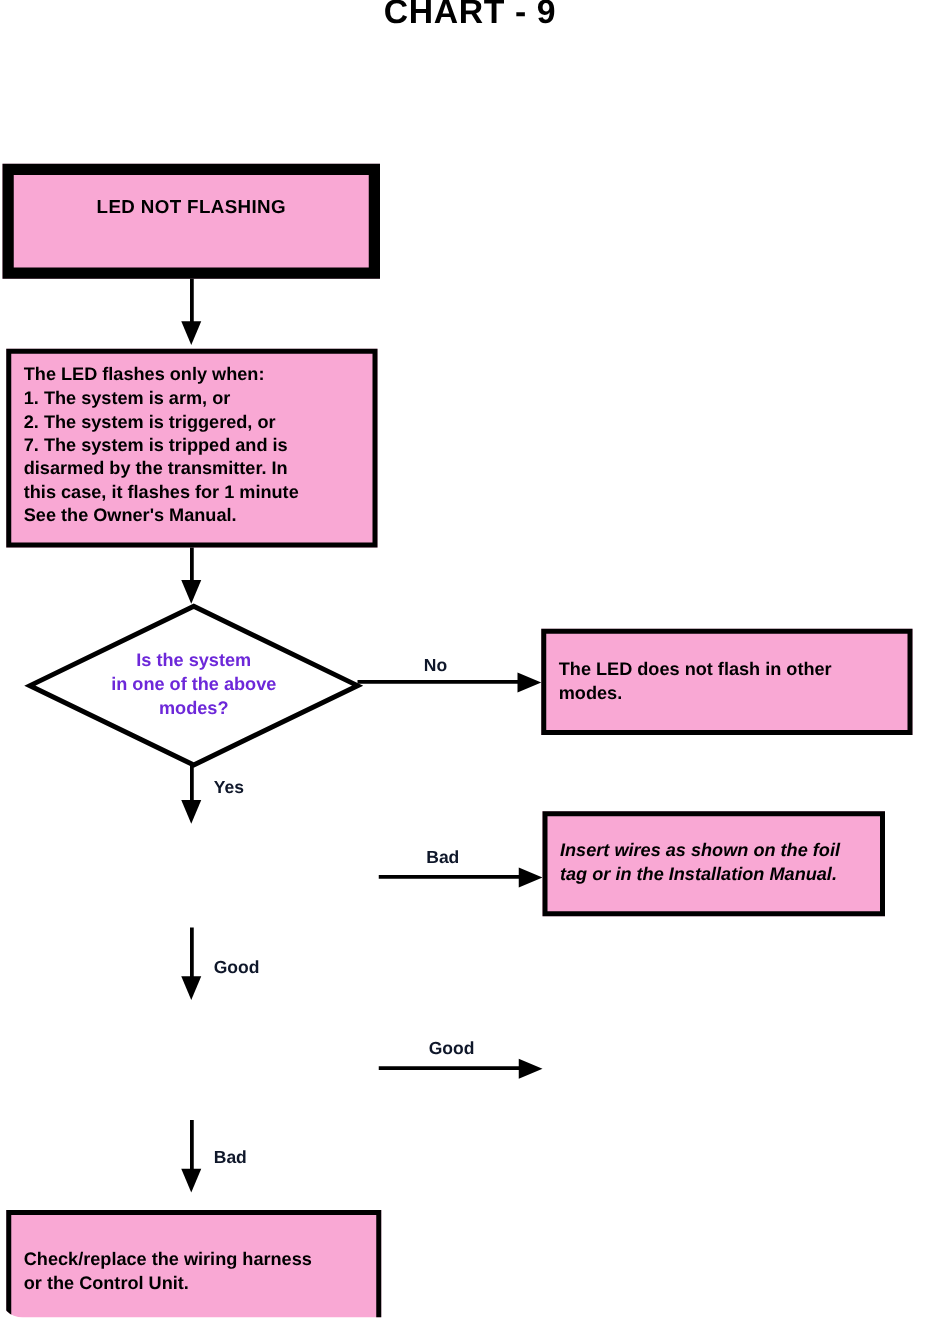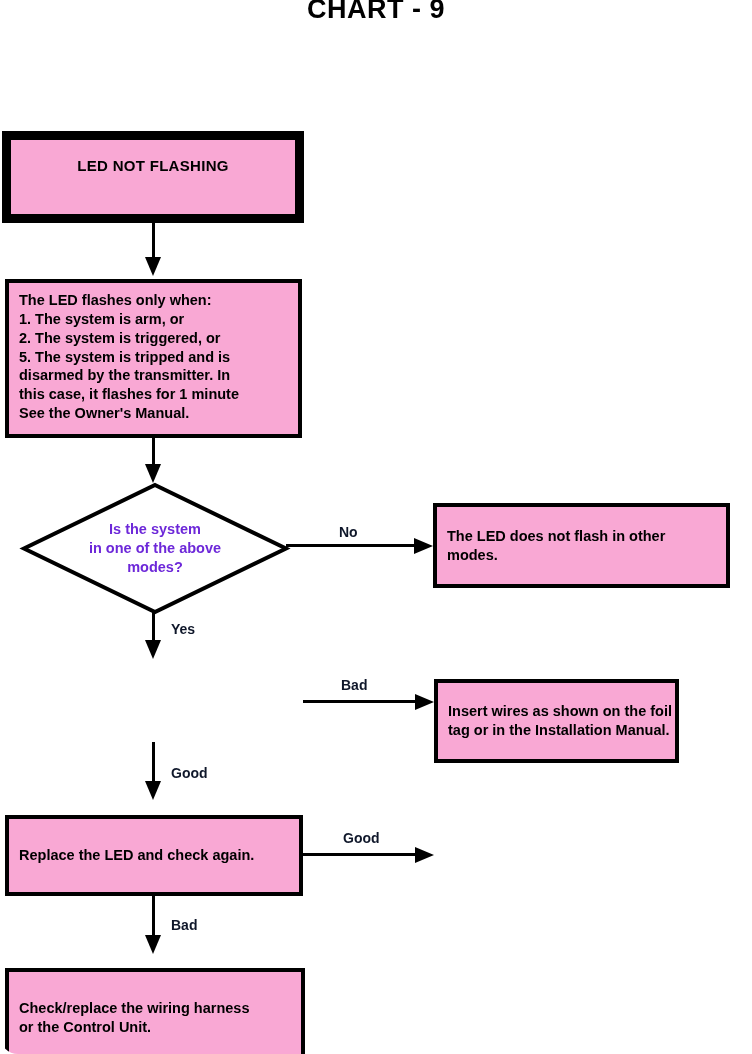--- a/index.html
+++ b/index.html
@@ -164,21 +164,21 @@
     <span class="node-text">LED NOT FLASHING</span>
   </div>
 
   <div class="conn-v" style="left:152px; top:223px; height:36px;"></div>
   <div class="arrow-down" style="left:145px; top:257px;"></div>
 
   <div class="node top-align" style="left:5px; top:279px; width:297px; height:159px;">
     <span class="node-text">The LED flashes only when:
 1.  The system is arm, or
 2.  The system is triggered, or
-5.  The system is tripped and is
+7.  The system is tripped and is
      disarmed by the transmitter. In
      this case, it flashes for 1 minute
 See the Owner's Manual.</span>
   </div>
 
   <div class="conn-v" style="left:152px; top:438px; height:28px;"></div>
   <div class="arrow-down" style="left:145px; top:464px;"></div>
 
   <div class="decision" style="left:22px; top:483px; width:266px; height:131px;">
     <svg width="266" height="131" viewBox="0 0 266 131">
@@ -200,32 +200,29 @@
 
   <div class="conn-v" style="left:152px; top:612px; height:30px;"></div>
   <div class="arrow-down" style="left:145px; top:640px;"></div>
   <div class="edge-label" style="left:171px; top:621px;">Yes</div>
 
 
   <div class="conn-h" style="left:303px; top:700px; width:114px;"></div>
   <div class="arrow-right" style="left:415px; top:694px;"></div>
   <div class="edge-label" style="left:341px; top:677px;">Bad</div>
 
-  <div class="node left-align" style="left:434px; top:679px; width:245px; height:84px;">
+  <div class="node left-align" style="left:434px; top:649px; width:274px; height:84px;font-style:italic;">
     <span class="node-text">Insert wires as shown on the foil
 tag or in the Installation Manual.</span>
   </div>
 
   <div class="conn-v" style="left:152px; top:742px; height:41px;"></div>
   <div class="arrow-down" style="left:145px; top:781px;"></div>
   <div class="edge-label" style="left:171px; top:765px;">Good</div>
 
-  <div class="node left-align" style="left:5px; top:815px; width:298px; height:81px;">
-    <span class="node-text">Replace the LED and check again.</span>
-  </div>
 
   <div class="conn-h" style="left:303px; top:853px; width:114px;"></div>
   <div class="arrow-right" style="left:415px; top:847px;"></div>
   <div class="edge-label" style="left:343px; top:830px;">Good</div>
 
 
   <div class="conn-v" style="left:152px; top:896px; height:41px;"></div>
   <div class="arrow-down" style="left:145px; top:935px;"></div>
   <div class="edge-label" style="left:171px; top:917px;">Bad</div>
 

